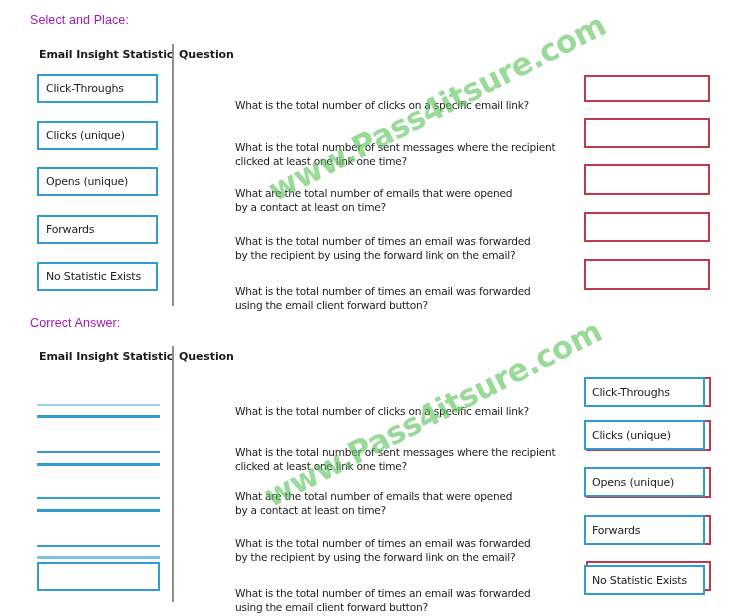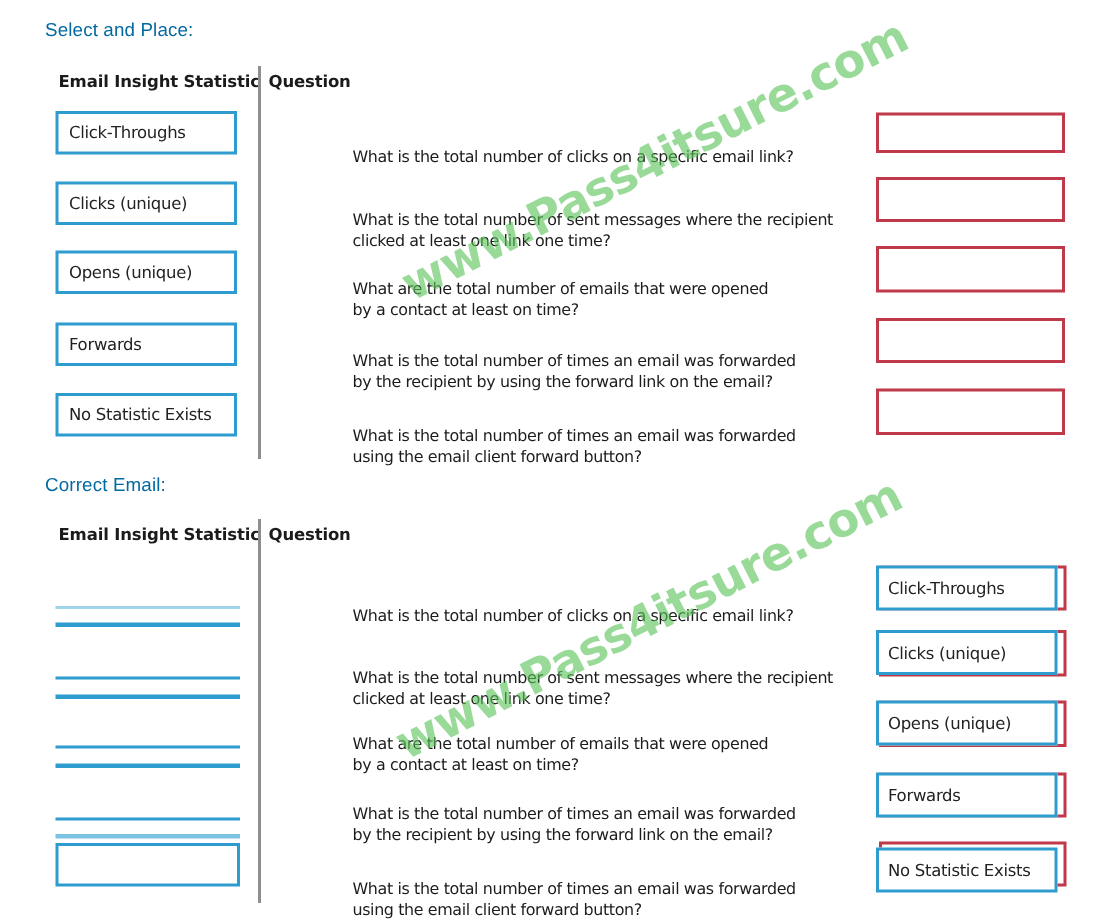--- a/index.html
+++ b/index.html
@@ -15,21 +15,21 @@
     overflow: hidden;
     font-family: "Liberation Sans", sans-serif;
     color: #1a1a1a;
     -webkit-font-smoothing: antialiased;
   }
 
   .section-label {
     position: absolute;
     font-family: "Liberation Sans", sans-serif;
     font-size: 12.5px;
-    color: #0369a1;
+    color: #a21caf;
     letter-spacing: 0.1px;
     white-space: nowrap;
   }
 
   
   .col-head {
     position: absolute;
     font-family: "DejaVu Sans", sans-serif;
     font-size: 11px;
     font-weight: bold;
@@ -170,21 +170,21 @@
 using the email client forward  button?</div>
 
 <div class="drop" style="left:584px; top:75px; width:126px; height:27px;"></div>
 <div class="drop" style="left:584px; top:118px; width:126px; height:30px;"></div>
 <div class="drop" style="left:584px; top:164px; width:126px; height:31px;"></div>
 <div class="drop" style="left:584px; top:212px; width:126px; height:30px;"></div>
 <div class="drop" style="left:584px; top:259px; width:126px; height:31px;"></div>
 
 <div class="watermark" style="left:262px; top:176px;">www.Pass4itsure.com</div>
 
-<div class="section-label" style="left:30px; top:316px;">Correct Email:</div>
+<div class="section-label" style="left:30px; top:316px;">Correct Answer:</div>
 
 <div class="col-head" style="left:39px; top:350px;">Email Insight Statistic</div>
 
 <div class="col-head" style="left:179px; top:350px;">Question</div>
 
 <div class="divider" style="left:172px; top:346px; height:256px;"></div>
 
 <div class="tile collapsed faint" style="left:37px; top:404px; width:123px; height:14px;"></div>
 <div class="tile collapsed" style="left:37px; top:451px; width:123px; height:15px;"></div>
 <div class="tile collapsed" style="left:37px; top:497px; width:123px; height:15px;"></div>

